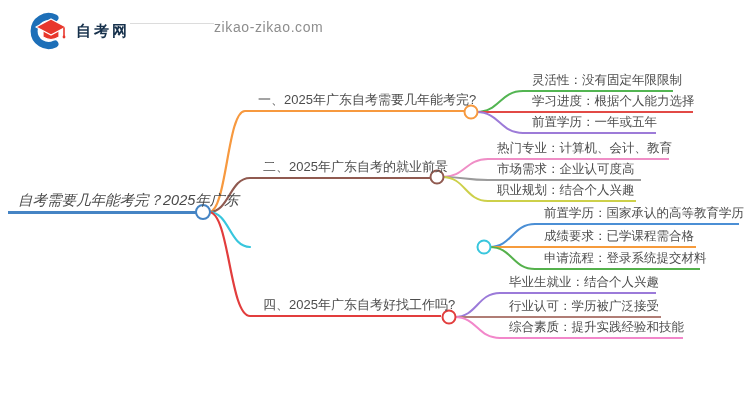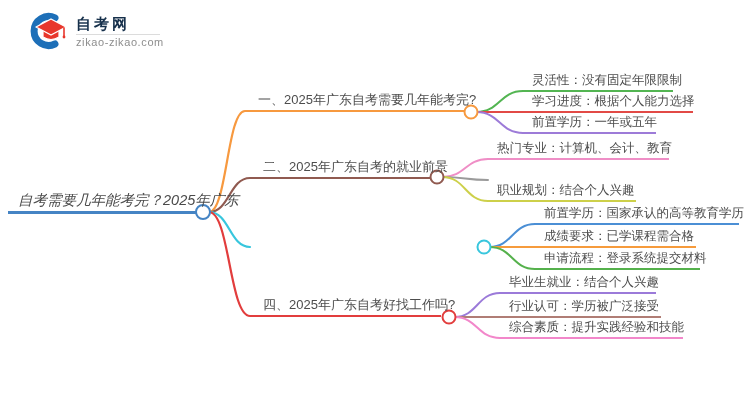--- a/index.html
+++ b/index.html
@@ -13,24 +13,24 @@
   .mm-label{
     position:absolute;box-sizing:border-box;white-space:nowrap;
     color:#4d4d4d;border-bottom:2px solid #999;
     height:21px;line-height:19px;font-size:12.5px;padding-left:9px;
   }
   .mm-label.branch{font-size:13px;height:22px;line-height:20px;padding-left:13px;}
   .mm-label.root{font-size:14.5px;height:24px;line-height:21px;border-bottom-width:3px;padding-left:10px;color:#4a4a4a;font-style:italic;}
   
   .logo{position:absolute;left:30px;top:11px;display:flex;align-items:center;cursor:pointer;}
   .logo-icon{width:42px;height:40px;display:inline-block;}
-  .logo-text{display:flex;flex-direction:column;margin-left:4px;}
+  .logo-text{display:flex;flex-direction:row;margin-left:4px;}
   .site-name{font-size:15px;font-weight:bold;color:#16304b;letter-spacing:3px;line-height:18px;}
   .logo-sep{display:block;height:1px;background:#dcdcdc;border:none;margin:1px 0 2px 0;width:84px;}
-  .site-url{font-size:11px;color:#8e8e8e;letter-spacing:0.6px;line-height:10px;}
+  .site-url{font-size:14px;color:#8e8e8e;letter-spacing:0.6px;line-height:10px;}
 </style>
 </head>
 <body>
 
 <div class="stage">
   <svg id="mm-links" viewBox="0 0 750 410">
       <path d="M 209 212 C 227 212, 227 111, 245 111" fill="none" stroke="#f7993f" stroke-width="2.2" stroke-linecap="round"></path>
       <path d="M 476.5 112 C 499.75 112, 499.75 91, 523 91" fill="none" stroke="#53b552" stroke-width="2" stroke-linecap="round"></path>
       <path d="M 476.5 112 C 499.75 112, 499.75 112, 523 112" fill="none" stroke="#e24a46" stroke-width="2" stroke-linecap="round"></path>
       <path d="M 476.5 112 C 499.75 112, 499.75 133, 523 133" fill="none" stroke="#9d7bd8" stroke-width="2" stroke-linecap="round"></path>
@@ -51,20 +51,21 @@
       <path d="M 454.5 317 C 477.25 317, 477.25 338, 500 338" fill="none" stroke="#f287ca" stroke-width="2" stroke-linecap="round"></path>
       <circle cx="449" cy="317" r="6.5" fill="#ffffff" stroke="#e23d3d" stroke-width="2"></circle>
       <circle cx="203" cy="212" r="7" fill="#ffffff" stroke="#4584c4" stroke-width="2"></circle>
     </svg>
   <div id="mm-nodes">
       <div class="mm-label child" style="left: 523px; width: 150px; border-bottom-color: rgb(83, 181, 82); top: 71px;">灵活性：没有固定年限限制</div>
       <div class="mm-label child" style="left: 523px; width: 170px; border-bottom-color: rgb(226, 74, 70); top: 92px;">学习进度：根据个人能力选择</div>
       <div class="mm-label child" style="left: 523px; width: 133px; border-bottom-color: rgb(157, 123, 216); top: 113px;">前置学历：一年或五年</div>
       <div class="mm-label branch" style="left: 245px; width: 219px; border-bottom-color: rgb(247, 153, 63); top: 90px;">一、2025年广东自考需要几年能考完?</div>
       <div class="mm-label child" style="left: 488px; width: 181px; border-bottom-color: rgb(239, 142, 198); top: 139px;">热门专业：计算机、会计、教育</div>
+      <div class="mm-label child" style="left: 488px; width: 153px; border-bottom-color: rgb(155, 155, 155); top: 160px;">市场需求：企业认可度高</div>
       <div class="mm-label child" style="left: 488px; width: 148px; border-bottom-color: rgb(205, 208, 74); top: 181px;">职业规划：结合个人兴趣</div>
       <div class="mm-label branch" style="left: 250px; width: 180px; border-bottom-color: rgb(144, 90, 80); top: 157px;">二、2025年广东自考的就业前景</div>
       <div class="mm-label child" style="left: 535px; width: 204px; border-bottom-color: rgb(75, 143, 213); top: 204px;">前置学历：国家承认的高等教育学历</div>
       <div class="mm-label child" style="left: 535px; width: 161px; border-bottom-color: rgb(246, 155, 60); top: 227px;">成绩要求：已学课程需合格</div>
       <div class="mm-label child" style="left: 535px; width: 165px; border-bottom-color: rgb(85, 177, 76); top: 249px;">申请流程：登录系统提交材料</div>
       <div class="mm-label child" style="left: 500px; width: 156px; border-bottom-color: rgb(155, 122, 217); top: 273px;">毕业生就业：结合个人兴趣</div>
       <div class="mm-label child" style="left: 500px; width: 183px; border-bottom-color: rgb(242, 135, 202); top: 318px;">综合素质：提升实践经验和技能</div>
       <div class="mm-label child" style="left: 500px; width: 161px; border-bottom-color: rgb(176, 125, 117); top: 297px;">行业认可：学历被广泛接受</div>
       <div class="mm-label branch" style="left: 250px; width: 191px; border-bottom-color: rgb(226, 61, 61); top: 295px;">四、2025年广东自考好找工作吗?</div>
       <div class="mm-label root" style="left: 8px; width: 188px; border-bottom-color: rgb(69, 132, 196); top: 190px;">自考需要几年能考完？2025年广东</div>

